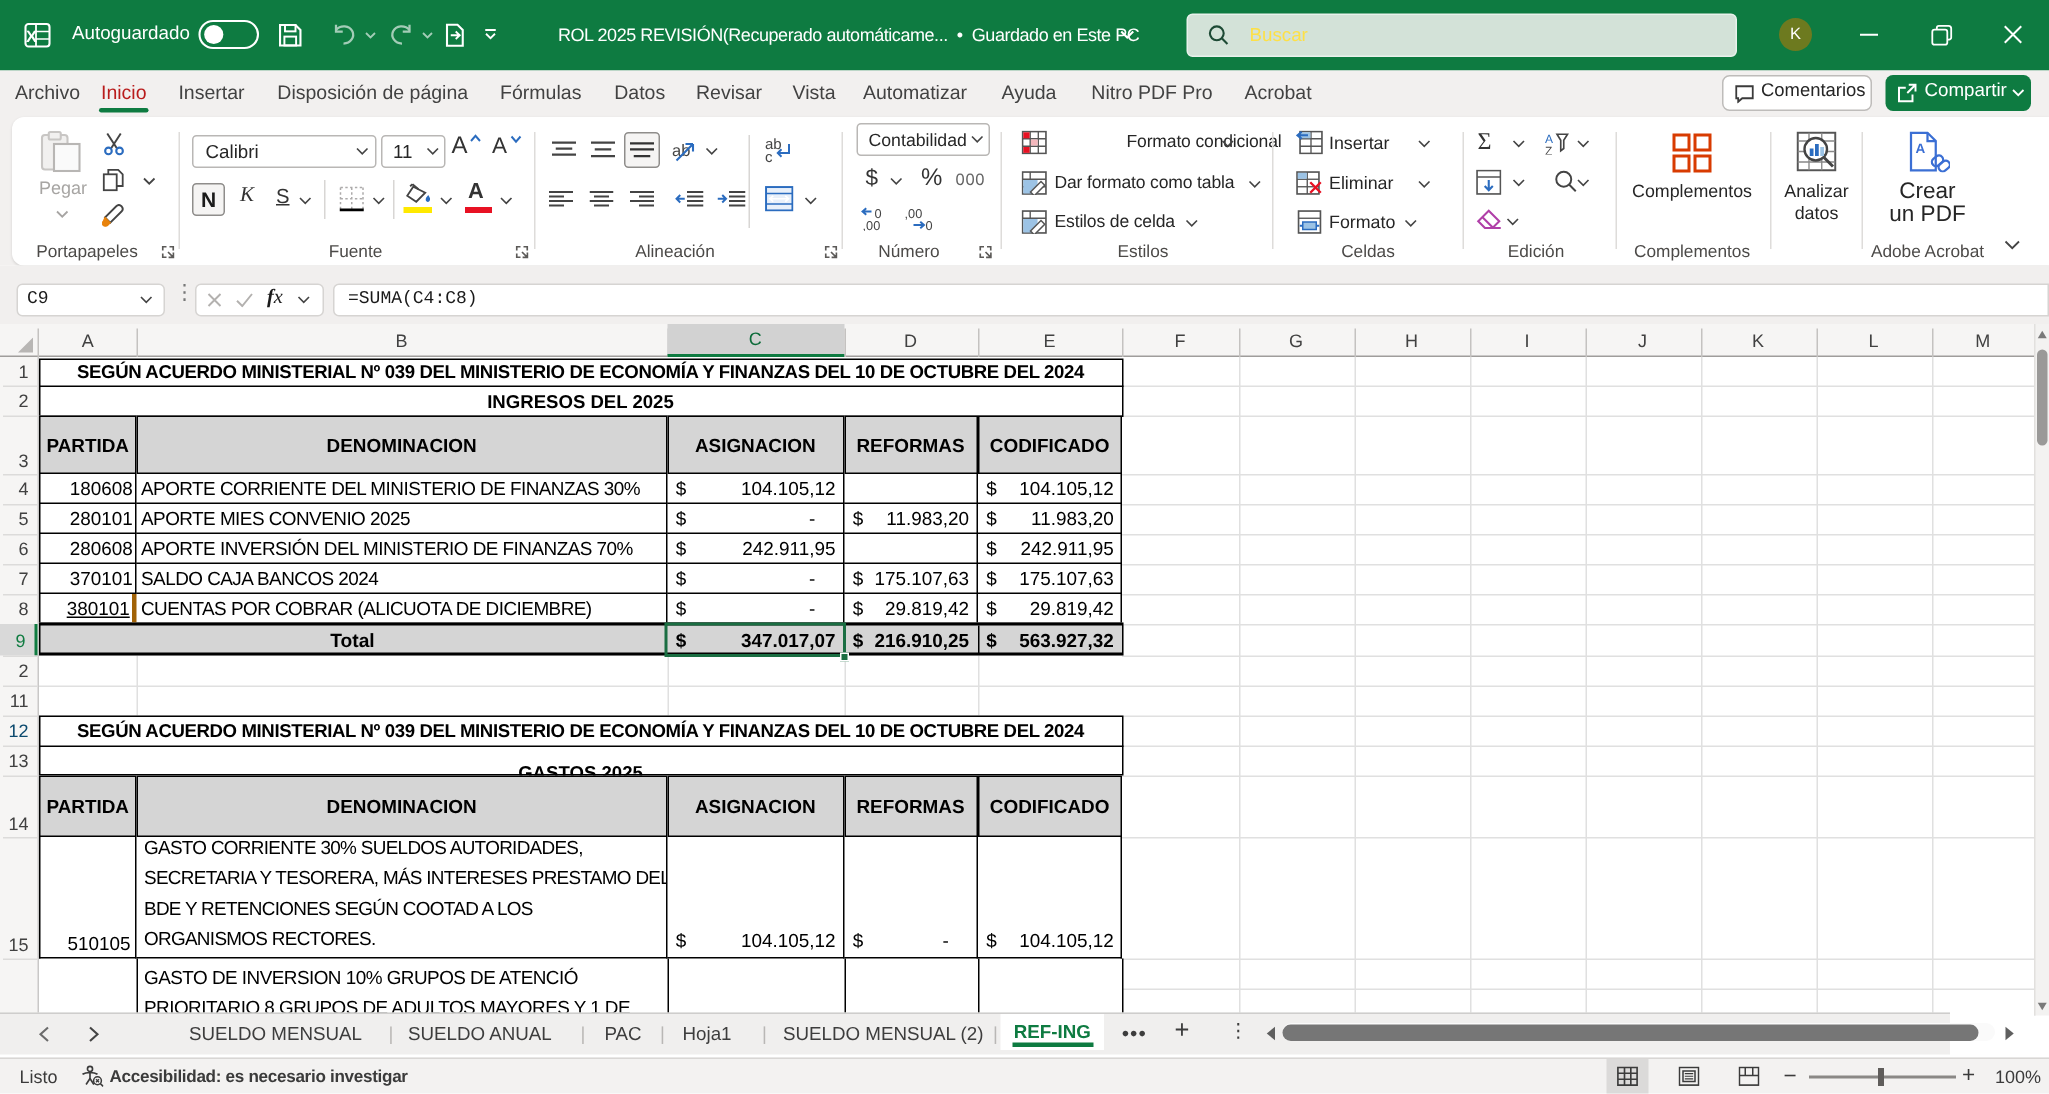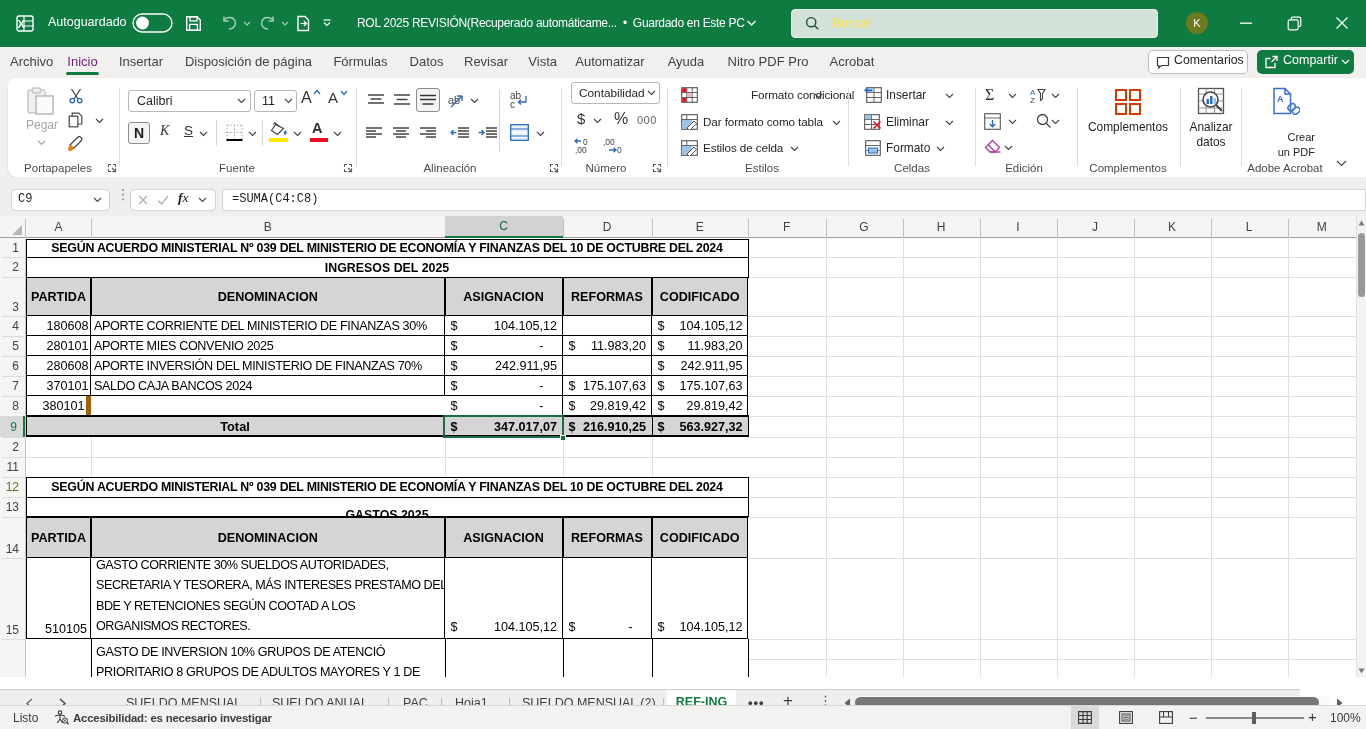--- a/index.html
+++ b/index.html
@@ -14,21 +14,21 @@
 #ribbonpanel { position:absolute; top:0px; left:8px; width:1358px; height:99px; background:#ffffff; border-radius:8px 0 0 8px; box-shadow:0 1px 2px rgba(0,0,0,0.12); }
 .glabel { position:absolute; font-size:11.5px; color:#4c4a48; text-align:center; top:84px; }
 .gdiv { position:absolute; top:10px; height:78px; width:1px; background:#dedcda; }
 .launcher { position:absolute; top:85px; width:10px; height:10px; }
 
 #fbar { position:absolute; top:177px; left:0; width:1366px; height:39px; background:#f1efee; }
 .fbox { position:absolute; top:12px; height:22px; background:#fff; border:1px solid #d6d4d2; border-radius:4px; }
 
 #grid { position:absolute; top:216px; left:0; width:1366px; height:461px; background:#fff; }
 
-#sheetbar { position:absolute; top:689px; left:0; width:1300px; height:28px; background:#f0efee; border-top:1px solid #cecdcc; }
+#sheetbar { position:absolute; top:675px; left:0; width:1300px; height:28px; background:#f0efee; border-top:1px solid #cecdcc; }
 #statusbar { position:absolute; top:705px; left:0; width:1366px; height:24px; background:#f3f2f1; border-top:1px solid #d8d6d4; font-size:12px; color:#3b3b3b; }
 .stab { position:absolute; top:0; height:27px; line-height:27px; font-size:12.5px; color:#3d3d3d; }
 </style>
 </head>
 <body>
 <div id="app">
   <div id="titlebar">
 
     <svg class="abs" style="left:16px;top:15px" width="18" height="17" viewBox="0 0 18 17">
       <rect x="1" y="1" width="16" height="15" rx="2" fill="none" stroke="#fff" stroke-width="1.4"></rect>
@@ -66,21 +66,21 @@
       </svg>
 
     <svg class="abs" style="left:295px;top:15px" width="17" height="17" viewBox="0 0 17 17">
       <path d="M3 1.5 H10 L13.5 5 V15.5 H3 Z" fill="none" stroke="#fff" stroke-width="1.4"></path>
       <path d="M5.5 8.5 H11 M8.8 6 L11.5 8.5 L8.8 11" fill="none" stroke="#fff" stroke-width="1.2"></path>
     </svg>
     <svg class="abs" style="left:322px;top:19px" width="10" height="8" viewBox="0 0 10 8">
       <line x1="1.5" y1="1" x2="8.5" y2="1" stroke="#fff" stroke-width="1.2"></line>
       <path d="M2 3.5 L5 6.5 L8 3.5" fill="none" stroke="#fff" stroke-width="1.2"></path>
     </svg>
-    <div class="abs" style="left:357px;top:15.5px;font-size:12px;letter-spacing:-0.3px;">ROL 2025 REVISIÓN(Recuperado automáticame...&nbsp; •&nbsp; Guardado en Este PC</div>
+    <div class="abs" style="left:372px;top:15.5px;font-size:12px;letter-spacing:-0.3px;">ROL 2025 REVISIÓN(Recuperado automáticame...&nbsp; •&nbsp; Guardado en Este PC</div>
     <svg class="abs" style="left:746px;top:20px" width="11" height="7" viewBox="0 0 11 7">
         <path d="M1.5 1 L5.5 5 L9.5 1" fill="none" stroke="#fff" stroke-width="1.4"></path>
       </svg>
 
     <div class="abs" style="left:791px;top:9px;width:367px;height:29px;background:#d3e2d8;border:1px solid #e9f1ec;border-radius:4px;"></div>
     <svg class="abs" style="left:805px;top:16px" width="15" height="15" viewBox="0 0 15 15">
       <circle cx="6.2" cy="6.2" r="4.6" fill="none" stroke="#1d4a35" stroke-width="1.4"></circle>
       <line x1="9.7" y1="9.7" x2="13.3" y2="13.3" stroke="#1d4a35" stroke-width="1.4"></line>
     </svg>
     <div class="abs" style="left:833px;top:16px;font-size:12.5px;color:#fde047;">Buscar</div>
@@ -93,21 +93,21 @@
     <svg class="abs" style="left:1287px;top:16px" width="15" height="15" viewBox="0 0 15 15">
       <rect x="1.2" y="3.8" width="10" height="10" rx="1.5" fill="none" stroke="#fff" stroke-width="1.2"></rect>
       <path d="M4.2 3.8 V2.6 a1.4 1.4 0 0 1 1.4 -1.4 H12 a1.8 1.8 0 0 1 1.8 1.8 V9 a1.4 1.4 0 0 1 -1.4 1.4 H11.4" fill="none" stroke="#fff" stroke-width="1.2"></path>
     </svg>
     <svg class="abs" style="left:1335px;top:16px" width="14" height="14" viewBox="0 0 14 14">
       <path d="M1.5 1.5 L12.5 12.5 M12.5 1.5 L1.5 12.5" stroke="#fff" stroke-width="1.3"></path>
     </svg>
   </div>
   <div id="tabrow">
     <div class="rtab" style="left:10px;width:42px;">Archivo</div>
-    <div class="rtab" style="left:66px;width:33px;color:#701a75;">Inicio</div>
+    <div class="rtab" style="left:66px;width:33px;color:#b91c1c;">Inicio</div>
     <div class="abs" style="left:66px;top:25px;width:33px;height:3px;background:#0e7b41;border-radius:2px;"></div>
     <div class="rtab" style="left:118px;width:46px;">Insertar</div>
     <div class="rtab" style="left:184px;width:129px;">Disposición de página</div>
     <div class="rtab" style="left:333px;width:55px;">Fórmulas</div>
     <div class="rtab" style="left:409px;width:35px;">Datos</div>
     <div class="rtab" style="left:464px;width:44px;">Revisar</div>
     <div class="rtab" style="left:524px;width:33px;text-align:right;">Vista</div>
     <div class="rtab" style="left:575px;width:70px;">Automatizar</div>
     <div class="rtab" style="left:667px;width:38px;">Ayuda</div>
     <div class="rtab" style="left:727px;width:82px;">Nitro PDF Pro</div>
@@ -447,21 +447,21 @@
     <div class="abs" style="left:1181px;top:42px;width:60px;text-align:center;font-size:11.9px;color:#262626;line-height:15px;">Analizar<br>datos</div>
     <div class="gdiv" style="left:1241px;"></div>
     
     <svg class="abs" style="left:1270px;top:9px" width="30" height="28" viewBox="0 0 30 28">
       <path d="M4 1.5 H15 L20.5 7 V26.5 H4 Z" fill="none" stroke="#3b6fd4" stroke-width="1.5"></path>
       <path d="M15 1.5 V7 H20.5" fill="none" stroke="#3b6fd4" stroke-width="1.5"></path>
       <text x="7" y="15" font-size="9" fill="#3b6fd4" font-weight="bold" font-family="Liberation Sans">A</text>
       <rect x="17.5" y="17.5" width="8" height="5.5" rx="2.7" fill="none" stroke="#3b6fd4" stroke-width="1.5" transform="rotate(-40 21.5 20)"></rect>
       <rect x="22" y="21" width="8" height="5.5" rx="2.7" fill="none" stroke="#3b6fd4" stroke-width="1.5" transform="rotate(-40 26 23.5)"></rect>
     </svg>
-    <div class="abs" style="left:1255px;top:52px;width:60px;text-align:right;font-size:11px;color:#262626;line-height:15px;">Crear<br>un PDF</div>
+    <div class="abs" style="left:1255px;top:42px;width:60px;text-align:center;font-size:15px;color:#262626;line-height:15px;">Crear<br>un PDF</div>
     <div class="glabel" style="left:1238px;width:94px;">Adobe Acrobat</div>
     <svg class="abs" style="left:1336px;top:82px" width="11" height="7" viewBox="0 0 11 7">
         <path d="M1 1 L5.5 5.5 L10 1" fill="none" stroke="#444" stroke-width="1.2"></path>
       </svg>
   </div>
   <div id="fbar">
     <div class="fbox" style="left:11px;width:99px;"></div>
     <div class="abs" style="left:18px;top:15px;font-size:12px;font-family:'Liberation Mono',monospace;color:#1a1a1a;">C9</div>
     <svg class="abs" style="left:93px;top:20px" width="9" height="6" viewBox="0 0 9 6">
         <path d="M1 1 L4.5 4.5 L8 1" fill="none" stroke="#444" stroke-width="1.1"></path>
@@ -528,21 +528,21 @@
     <div class="abs" style="left:0;top:160px;width:25px;height:20px;display:flex;align-items:center;justify-content:flex-end;padding:0 6px 0 0;font-size:12px;color:#414141;">7</div>
     <div class="abs" style="left:2px;top:180px;width:23px;height:1px;background:#dcdbda;"></div>
     <div class="abs" style="left:0;top:180px;width:25px;height:20px;display:flex;align-items:center;justify-content:flex-end;padding:0 6px 0 0;font-size:12px;color:#414141;">8</div>
     <div class="abs" style="left:2px;top:200px;width:23px;height:1px;background:#dcdbda;"></div>
     <div class="abs" style="left:0;top:200px;width:25px;height:21px;background:#d9d9d9;border-right:2px solid #107c41;display:flex;align-items:center;justify-content:flex-end;padding:0 6px 0 0;font-size:12px;color:#107c41;font-weight:normal;">9</div>
     <div class="abs" style="left:2px;top:221px;width:23px;height:1px;background:#dcdbda;"></div>
     <div class="abs" style="left:0;top:221px;width:25px;height:20px;display:flex;align-items:center;justify-content:flex-end;padding:0 6px 0 0;font-size:12px;color:#414141;">2</div>
     <div class="abs" style="left:2px;top:241px;width:23px;height:1px;background:#dcdbda;"></div>
     <div class="abs" style="left:0;top:241px;width:25px;height:20px;display:flex;align-items:center;justify-content:flex-end;padding:0 6px 0 0;font-size:12px;color:#414141;">11</div>
     <div class="abs" style="left:2px;top:261px;width:23px;height:1px;background:#dcdbda;"></div>
-    <div class="abs" style="left:0;top:261px;width:25px;height:20px;display:flex;align-items:center;justify-content:flex-end;padding:0 6px 0 0;font-size:12px;color:#4d7c0f;">12</div>
+    <div class="abs" style="left:0;top:261px;width:25px;height:20px;display:flex;align-items:center;justify-content:flex-end;padding:0 6px 0 0;font-size:12px;color:#0c4a6e;">12</div>
     <div class="abs" style="left:2px;top:281px;width:23px;height:1px;background:#dcdbda;"></div>
     <div class="abs" style="left:0;top:281px;width:25px;height:20px;display:flex;align-items:center;justify-content:flex-end;padding:0 6px 0 0;font-size:12px;color:#414141;">13</div>
     <div class="abs" style="left:2px;top:301px;width:23px;height:1px;background:#dcdbda;"></div>
     <div class="abs" style="left:0;top:301px;width:25px;height:41px;display:flex;align-items:flex-end;justify-content:flex-end;padding:0 6px 2px 0;font-size:12px;color:#414141;">14</div>
     <div class="abs" style="left:2px;top:342px;width:23px;height:1px;background:#dcdbda;"></div>
     <div class="abs" style="left:0;top:342px;width:25px;height:81px;display:flex;align-items:flex-end;justify-content:flex-end;padding:0 6px 2px 0;font-size:12px;color:#414141;">15</div>
     <div class="abs" style="left:2px;top:423px;width:23px;height:1px;background:#dcdbda;"></div>
     <div class="abs" style="left:0;top:423px;width:25px;height:38px;"></div>
     <div class="abs" style="left:825.5px;top:22px;width:1px;height:439px;background:#e0e0e0;"></div>
     <div class="abs" style="left:902.5px;top:22px;width:1px;height:439px;background:#e0e0e0;"></div>
@@ -617,21 +617,22 @@
     <div class="abs" style="left:91px;top:160px;width:353.5px;height:20px;border-right:1px solid #000;border-bottom:1px solid #000;display:flex;align-items:center;padding-left:3px;font-size:12.6px;letter-spacing:-0.35px;">SALDO CAJA BANCOS 2024</div>
     <div class="abs" style="left:444.5px;top:160px;width:118.0px;height:20px;border-right:1px solid #000;border-bottom:1px solid #000;"></div>
     <div class="abs" style="left:450.5px;top:160px;width:10px;height:20px;display:flex;align-items:center;font-size:12.6px;">$</div>
     <div class="abs" style="left:444.5px;top:160px;width:99.0px;height:20px;display:flex;align-items:center;justify-content:flex-end;font-size:12.6px;">-</div>
     <div class="abs" style="left:562.5px;top:160px;width:89.0px;height:20px;border-right:1px solid #000;border-bottom:1px solid #000;"></div>
     <div class="abs" style="left:568.5px;top:160px;width:10px;height:20px;display:flex;align-items:center;font-size:12.6px;">$</div>
     <div class="abs" style="left:562.5px;top:160px;width:83.5px;height:20px;display:flex;align-items:center;justify-content:flex-end;font-size:12.6px;">175.107,63</div>
     <div class="abs" style="left:651.5px;top:160px;width:96.5px;height:20px;border-right:1px solid #000;border-bottom:1px solid #000;"></div>
     <div class="abs" style="left:657.5px;top:160px;width:10px;height:20px;display:flex;align-items:center;font-size:12.6px;">$</div>
     <div class="abs" style="left:651.5px;top:160px;width:91.0px;height:20px;display:flex;align-items:center;justify-content:flex-end;font-size:12.6px;">175.107,63</div>
-    <div class="abs" style="left:26px;top:180px;width:65px;height:20px;border-left:1px solid #000;border-right:5px solid #a16207;border-bottom:1px solid #000;display:flex;align-items:center;justify-content:flex-end;padding-right:1.5px;font-size:12.6px;">380101</div>
+    <div class="abs" style="left:26px;top:180px;width:65px;height:20px;border-left:1px solid #000;border-right:3px solid #a16207;border-bottom:1px solid #000;display:flex;align-items:center;justify-content:flex-end;padding-right:1.5px;font-size:12.6px;text-decoration:underline;">380101</div>
+    <div class="abs" style="left:91px;top:180px;width:353.5px;height:20px;border-right:1px solid #000;border-bottom:1px solid #000;display:flex;align-items:center;padding-left:3px;font-size:12.6px;letter-spacing:-0.35px;">CUENTAS POR COBRAR (ALICUOTA DE DICIEMBRE)</div>
     <div class="abs" style="left:444.5px;top:180px;width:118.0px;height:20px;border-right:1px solid #000;border-bottom:1px solid #000;"></div>
     <div class="abs" style="left:450.5px;top:180px;width:10px;height:20px;display:flex;align-items:center;font-size:12.6px;">$</div>
     <div class="abs" style="left:444.5px;top:180px;width:99.0px;height:20px;display:flex;align-items:center;justify-content:flex-end;font-size:12.6px;">-</div>
     <div class="abs" style="left:562.5px;top:180px;width:89.0px;height:20px;border-right:1px solid #000;border-bottom:1px solid #000;"></div>
     <div class="abs" style="left:568.5px;top:180px;width:10px;height:20px;display:flex;align-items:center;font-size:12.6px;">$</div>
     <div class="abs" style="left:562.5px;top:180px;width:83.5px;height:20px;display:flex;align-items:center;justify-content:flex-end;font-size:12.6px;">29.819,42</div>
     <div class="abs" style="left:651.5px;top:180px;width:96.5px;height:20px;border-right:1px solid #000;border-bottom:1px solid #000;"></div>
     <div class="abs" style="left:657.5px;top:180px;width:10px;height:20px;display:flex;align-items:center;font-size:12.6px;">$</div>
     <div class="abs" style="left:651.5px;top:180px;width:91.0px;height:20px;display:flex;align-items:center;justify-content:flex-end;font-size:12.6px;">29.819,42</div>
     <div class="abs" style="left:25.5px;top:199px;width:723px;height:22px;background:#d5d5d5;border-top:2px solid #000;border-bottom:2px solid #000;border-left:1px solid #000;border-right:1px solid #000;"></div>

